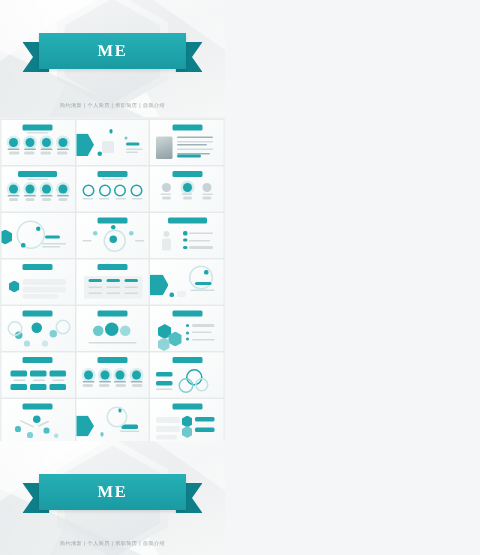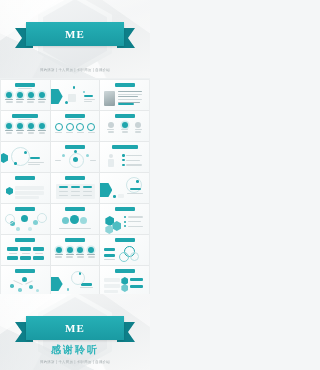--- a/index.html
+++ b/index.html
@@ -433,18 +433,17 @@
     <div class="hexwrap">
       <div class="hex"></div>
       <div class="hex inner"></div>
     </div>
     <div class="ribbon">
       <div class="rib-tail l"></div>
       <div class="rib-tail r"></div>
       <div class="rib-main">
         <span class="me">ME</span>
       </div>
-      <div class="rib-sub">感谢聆听</div>
     </div>
     <div class="banner-foot">简约清新 | 个人简历 | 求职简历 | 自我介绍</div>
   </div>
 
 </div>
 
 </body></html>

